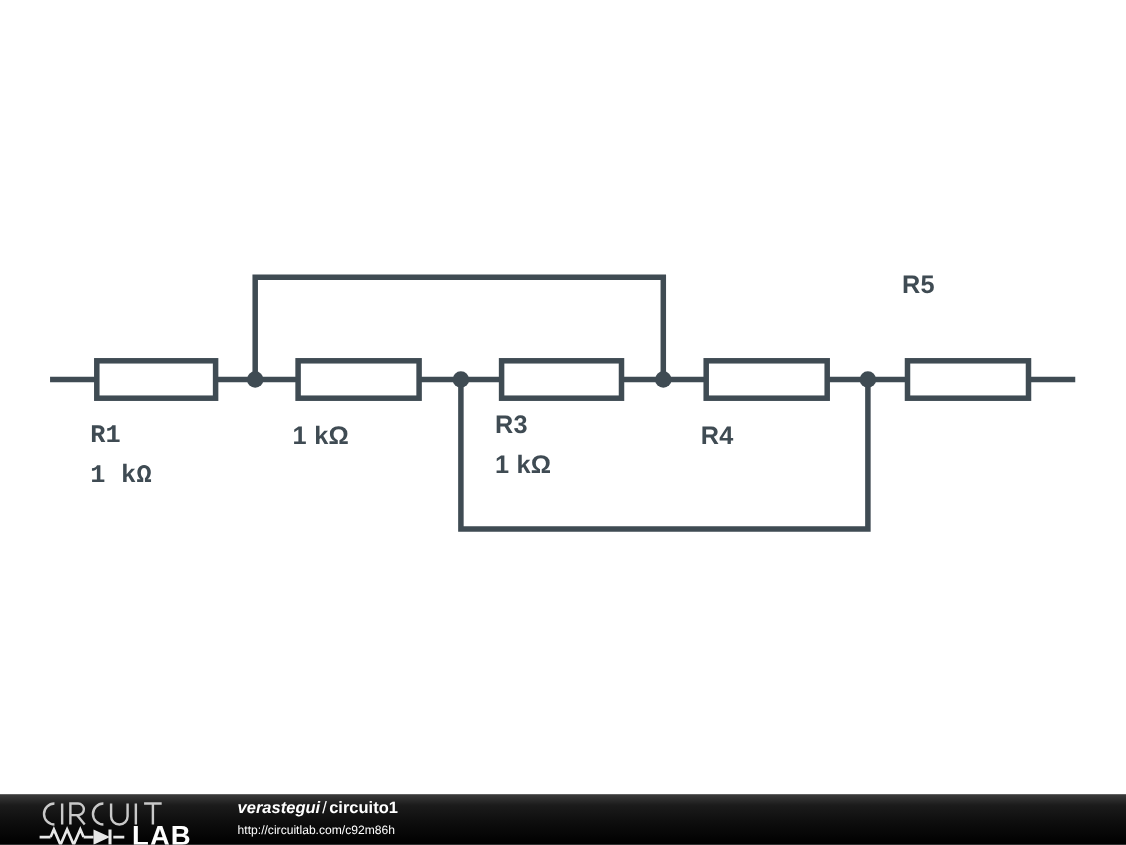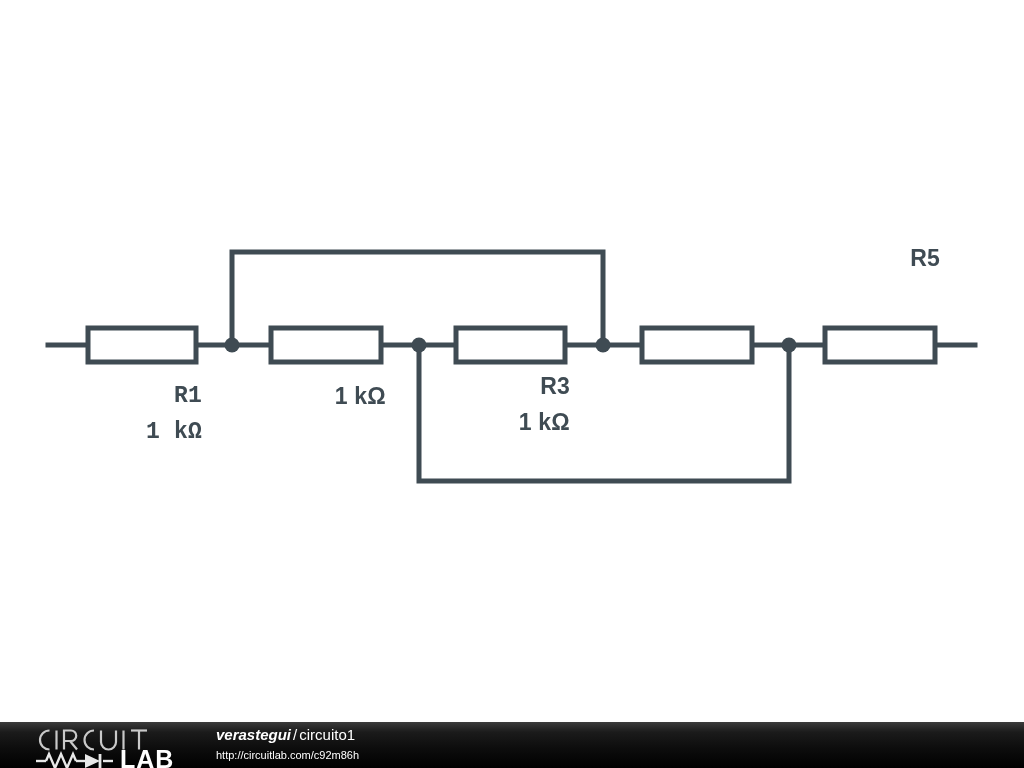--- a/index.html
+++ b/index.html
@@ -26,21 +26,21 @@
   #schematic-svg {
     position: absolute;
     left: 0; top: 0;
     width: 1024px;
     height: 722px;
     display: block;
   }
 
   .comp-label {
     position: absolute;
-    text-align: right;
+    text-align: left;
     font-family: "Liberation Sans", sans-serif;
     font-weight: bold;
     font-size: 23px;
     line-height: 36px;
     color: #3f4b53;
     white-space: nowrap;
     letter-spacing: 0.2px;
   }
   .comp-label .lbl-name { display: block; }
   .comp-label .lbl-value { display: block; }
@@ -77,21 +77,21 @@
   .credit-user {
     font-style: italic;
     font-weight: bold;
     margin-top: 44px;
   }
   .credit-sep {
     font-weight: normal;
     padding: 0 2px;
   }
   .credit-project {
-    font-weight: normal;
+    font-weight: bold;
     text-align: right;
   }
   .credit-line2 {
     font-family: "Liberation Sans", sans-serif;
     font-size: 11px;
     line-height: 20px;
     white-space: nowrap;
     font-weight: normal;
   }
 </style>
@@ -140,20 +140,21 @@
   <div class="comp-label" style="left: 266px; top: 378px; width: 120px;">
     <span class="lbl-value">1 kΩ</span>
   </div>
 
   <div class="comp-label" style="left: 450px; top: 368px; width: 120px;">
     <span class="lbl-name">R3</span>
     <span class="lbl-value">1 kΩ</span>
   </div>
 
   <div class="comp-label" style="left: 637px; top: 378px; width: 120px;">
+    <span class="lbl-name">R4</span>
   </div>
 
   <div class="comp-label" style="left: 820px; top: 240px; width: 120px;">
     <span class="lbl-name">R5</span>
   </div>
 
 </div>
 
 <div id="footer-bar">
 

